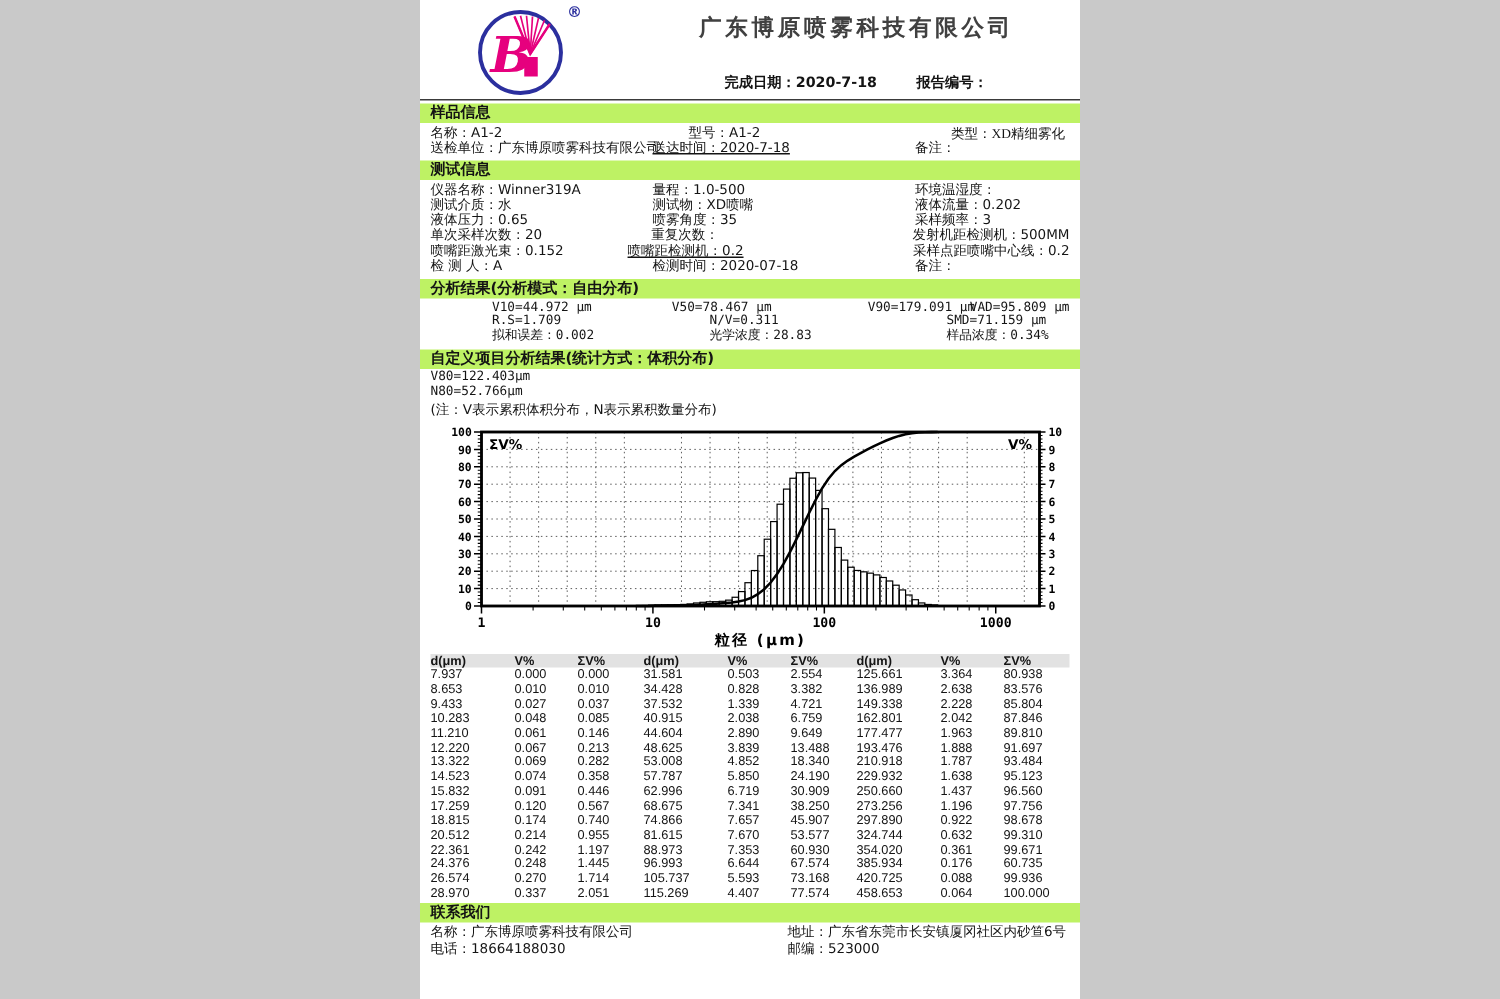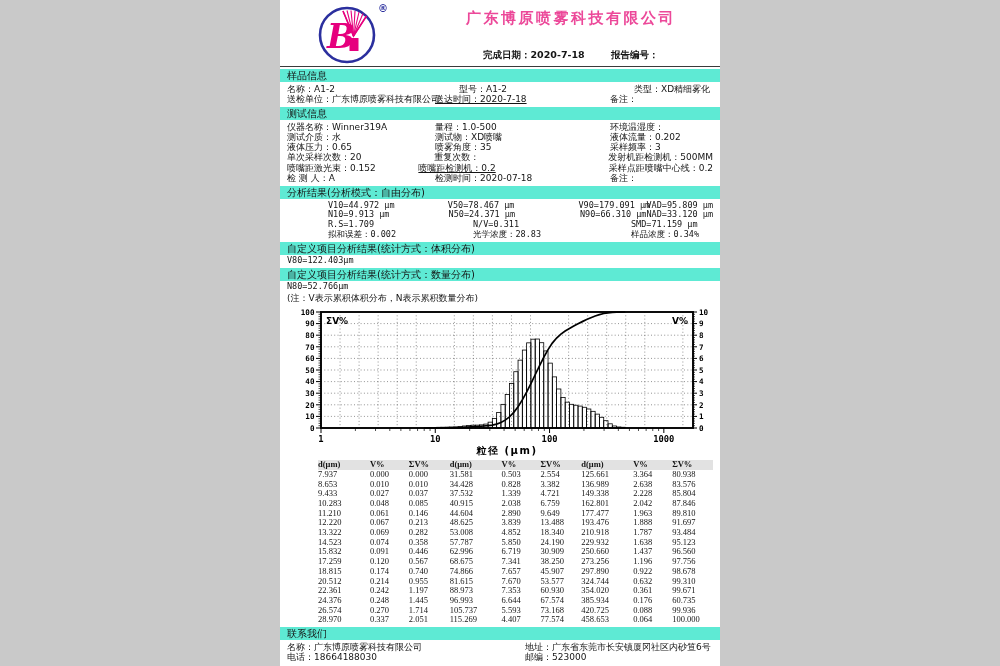--- a/index.html
+++ b/index.html
@@ -11,26 +11,26 @@
     -webkit-font-smoothing:none;
   }
   .page {
     width:440px; height:666px; margin:0 auto; background:#ffffff;
     position:relative; overflow:hidden;
   }
   
   .header { height:67px; border-bottom:1px solid #3a3a3a; position:relative; }
   .logo { position:absolute; left:36px; top:2px; width:78px; height:64px; }
   .logo .reg { position:absolute; right:6px; top:1px; color:#2b2f9e; font-size:10px; font-weight:bold; }
-  .company-title { position:absolute; left:186px; top:9px; font-size:15px; font-weight:bold; letter-spacing:2.5px; white-space:nowrap; color:#ec4899; }
+  .company-title { position:absolute; left:186px; top:9px; font-size:15px; font-weight:bold; letter-spacing:2.5px; white-space:nowrap; color:#404040; }
   .hdr-meta { position:absolute; top:49px; left:0; width:100%; font-weight:bold; font-size:9.5px; }
   .hdr-meta .c1 { position:absolute; left:203px; white-space:nowrap; }
   .hdr-meta .c2 { position:absolute; left:331px; white-space:nowrap; }
   
-  .sec { background:#5eead4; font-weight:normal; font-size:10px; height:13px; line-height:13px; padding-left:7px; margin-top:2px; white-space:nowrap; }
+  .sec { background:#bef264; font-weight:bold; font-size:10px; height:13px; line-height:13px; padding-left:7px; margin-top:2px; white-space:nowrap; }
   
   .kv { padding:2px 7px 1px; }
   .kv .row { display:flex; line-height:10.1px; font-size:9px; white-space:nowrap; }
   .kv .row > div { overflow:visible; }
   .kv-sm .row { line-height:9.6px; font-size:8.5px; font-family:"DejaVu Sans Mono", monospace;margin-left:41px; }
   .val { padding:1px 7px 0; font-size:8.5px; line-height:9.5px; font-family:"DejaVu Sans Mono", monospace; white-space:nowrap; }
   .note { padding:2px 7px 1px; font-size:9px; line-height:10px; white-space:nowrap; }
   
   #chart { padding:3px 0 0 7px; }
   #chart svg { display:block; }
@@ -38,21 +38,21 @@
   .bar   { fill:none; stroke:#000; stroke-width:0.8; }
   .curve { fill:none; stroke:#000; stroke-width:1.7; }
   .frame { fill:none; stroke:#000; stroke-width:1.9; }
   .tick  { stroke:#000; stroke-width:1; }
   .tickm { stroke:#000; stroke-width:0.7; }
   text.al    { font-size:7.6px; font-weight:bold; font-family:"DejaVu Sans Mono", monospace; }
   text.xl    { font-size:8.8px; font-weight:bold; font-family:"DejaVu Sans Mono", monospace; }
   text.inlbl { font-size:9px;  font-weight:bold; }
   text.xtitle{ font-size:10px; font-weight:bold; letter-spacing:1.5px; }
   
-  #dist-table { padding:3px 7px 0; font-family:Liberation Serif, serif; font-size:8.5px;margin-left:31px; }
+  #dist-table { padding:3px 7px 0; font-family:Liberation Sans, sans-serif; font-size:8.5px; }
   #dist-table .trow { display:flex; line-height:9.7px; white-space:nowrap; }
   #dist-table .trow.hd { background:#e2e2e2; font-weight:bold; }
   #dist-table .c-d { width:56px; } #dist-table .c-v { width:42px; } #dist-table .c-s { width:44px; }
 </style>
 </head>
 <body>
 
 <div class="page">
 
   <div class="header">
@@ -79,21 +79,21 @@
       <span class="c1">完成日期：2020-7-18</span>
       <span class="c2">报告编号：</span>
     </div>
   </div>
 
   <div class="sec">样品信息</div>
   <div class="kv">
       <div class="row">
         <div style="width: 148px;">名称：A1-2</div>
         <div style="width: 175px; margin-left: 24px;">型号：A1-2</div>
-        <div style="flex: 1 1 0%;">类型：XD精细雾化</div>
+        <div style="flex: 1 1 0%; font-family: Liberation Serif, serif;">类型：XD精细雾化</div>
       </div>
       <div class="row">
         <div style="width: 148px;">送检单位：广东博原喷雾科技有限公司</div>
         <div style="width: 175px; text-decoration: underline;">送达时间：2020-7-18</div>
         <div style="flex: 1 1 0%;">备注：</div>
       </div>
     </div>
 
   <div class="sec">测试信息</div>
   <div class="kv">
@@ -131,43 +131,36 @@
 
   <div class="sec">分析结果(分析模式：自由分布)</div>
   <div class="kv kv-sm">
       <div class="row">
         <div style="width: 145px;">V10=44.972 μm</div>
         <div style="width: 158px;">V50=78.467 μm</div>
         <div style="width: 68px;">V90=179.091 μm</div>
         <div style="flex: 1 1 0%;">VAD=95.809 μm</div>
       </div>
       <div class="row">
-        <div style="width: 145px;">N10=9.913 μm</div>
-        <div style="width: 158px;">N50=24.371 μm</div>
-        <div style="width: 68px;">N90=66.310 μm</div>
-        <div style="flex: 1 1 0%;">NAD=33.120 μm</div>
-      </div>
-      <div class="row">
         <div style="width: 145px;">R.S=1.709</div>
         <div style="width: 158px;">N/V=0.311</div>
         <div style="width: 68px;">SMD=71.159 μm</div>
         <div style="flex: 1 1 0%;"></div>
       </div>
       <div class="row">
         <div style="width: 145px;">拟和误差：0.002</div>
         <div style="width: 158px;">光学浓度：28.83</div>
         <div style="width: 68px;">样品浓度：0.34%</div>
         <div style="flex: 1 1 0%;"></div>
       </div>
     </div>
 
   <div class="sec">自定义项目分析结果(统计方式：体积分布)</div>
   <div class="val">V80=122.403μm</div>
 
-  <div class="sec">自定义项目分析结果(统计方式：数量分布)</div>
   <div class="val">N80=52.766μm</div>
   <div class="note">(注：V表示累积体积分布，N表示累积数量分布)</div>
 
   <div id="chart">
       <svg width="426" height="150" viewBox="0 0 426 150">
         <line class="grid" x1="34" y1="109.4" x2="406" y2="109.4"></line>
         <line class="grid" x1="34" y1="97.8" x2="406" y2="97.8"></line>
         <line class="grid" x1="34" y1="86.2" x2="406" y2="86.2"></line>
         <line class="grid" x1="34" y1="74.6" x2="406" y2="74.6"></line>
         <line class="grid" x1="34" y1="63" x2="406" y2="63"></line>

